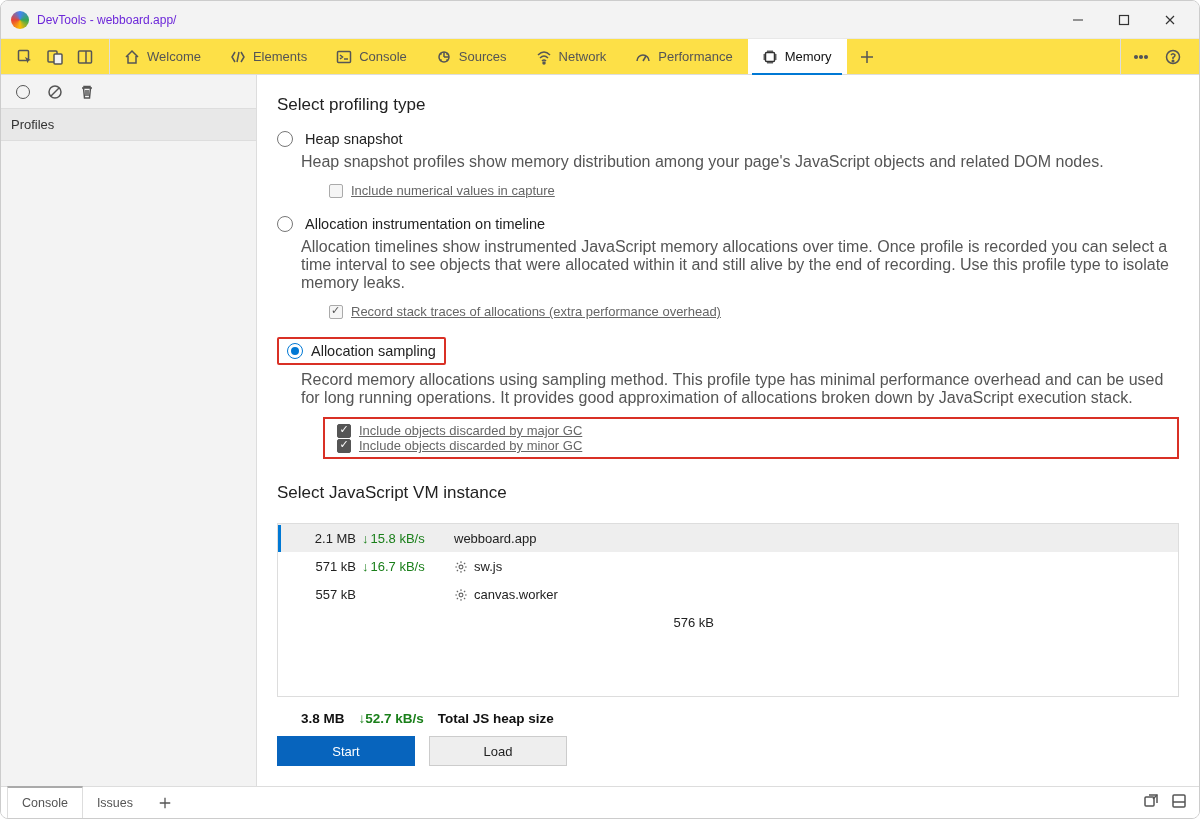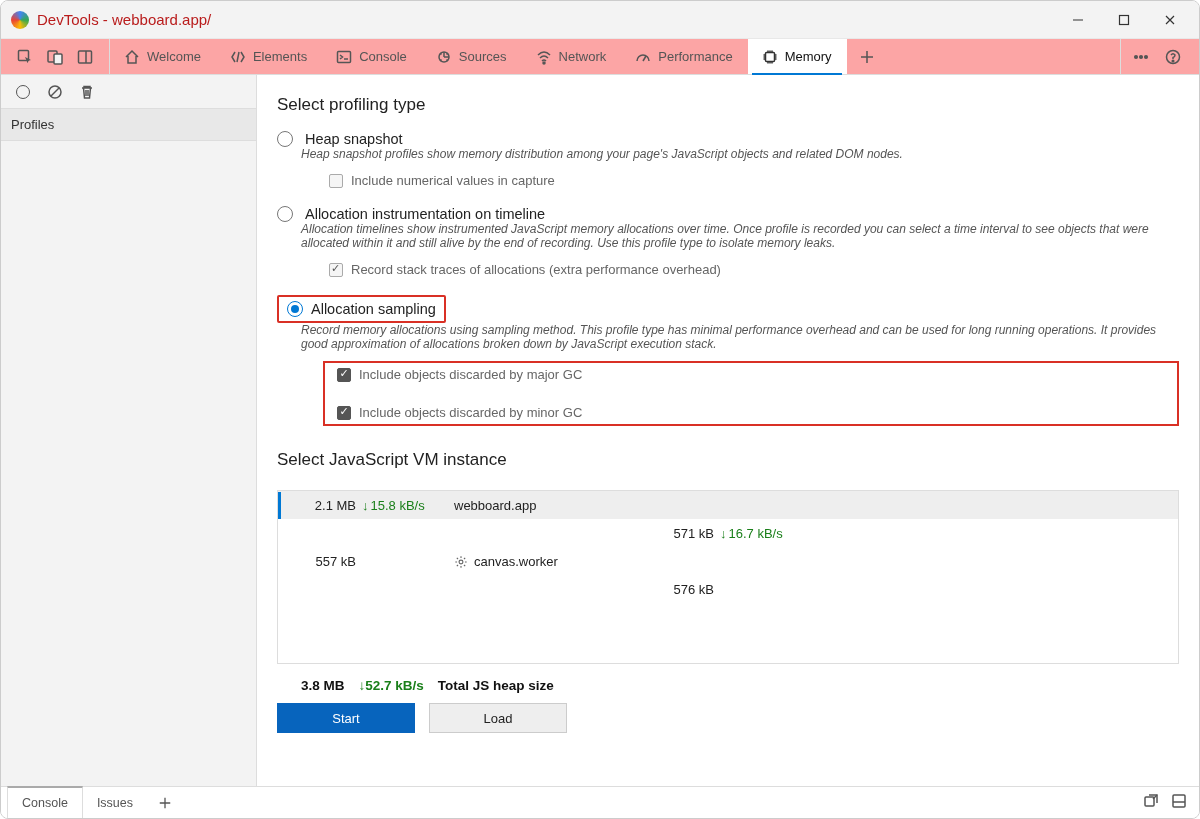--- a/index.html
+++ b/index.html
@@ -24,32 +24,32 @@
     align-items: center;
     padding: 0 6px 0 10px;
     border-bottom: 1px solid #e8e8e8;
   }
   .titlebar .appicon {
     width: 18px; height: 18px;
     border-radius: 50%;
     background: conic-gradient(#4285f4,#34a853,#fbbc05,#ea4335,#4285f4);
     margin-right: 8px;
   }
-  .titlebar .title { color: #b91c1c; font-size: 15px; }
+  .titlebar .title { color: #6d28d9; font-size: 12px; }
   .titlebar .spacer { flex: 1; }
   .winbtn {
     width: 46px; height: 32px;
     display: flex; align-items:center; justify-content:center;
     color: #555;
   }
   .winbtn svg { stroke: #333; stroke-width: 1.2; fill:none; }
   
   .tabstrip {
     height: 36px;
-    background: #fca5a5;
+    background: #fde047;
     display: flex; align-items: stretch;
     border-bottom: 1px solid #ddd;
     padding-right:6px;
   }
   .tabstrip .leftbtns {
     display:flex; align-items:center; gap:2px;
     padding: 0 10px; border-right: 1px solid #ddd;
   }
   .iconbtn {
     width: 28px; height: 28px;
@@ -107,28 +107,28 @@
     flex:1; overflow:auto; padding: 20px 20px 16px 20px;
     display:flex; flex-direction:column;
   }
   h2.section { font-size: 17px; font-weight: 500; color:#222; margin-bottom: 16px; }
   .option { display:flex; flex-direction:column; margin-bottom: 18px; }
   .option .radio-row { display:flex; align-items:center; gap:12px; }
   .radio { width:16px; height:16px; border-radius:50%; border:1.6px solid #777; background:#fff; display:inline-block; }
   .radio.checked { border-color:#0078d4; position:relative;}
   .radio.checked::after { content:""; position:absol; position:absolute; left:3px; top:3px; width:8px; height:8px; border-radius:50%; background:#0078d4;}
   .opt-label { font-size: 14.5px; color:#222; }
-  .opt-desc { margin-left: 24px; color:#555; font-size: 12px; max-width: 900px; font-style: italic; }
-  .subcheck-row { margin-left: 52px; margin-top: 12px; display:flex; align-items:center; gap:8px; color:#666;}
+  .opt-desc { margin-left: 24px; margin-top: 6px; color:#555; font-size: 16px; max-width: 900px; }
+  .subcheck-row { margin-left: 52px; margin-top: 12px; display:flex; align-items:center; gap:8px; color:#666;text-decoration:underline;}
   .cbox { width:14px; height:14px; border:1.3px solid #aaa; background:#f5f5f5; border-radius:2px; position:relative; display:inline-block;}
   .cbox.checked::after{ content:"✓"; position:absolute; font-size:11px; left:1px; top:-2px; color:#555;}
   .cbox.filled { background:#555; border-color:#555;}
   .cbox.filled::after{content:"✓"; position:absolute; font-size:11px; left:1.5px; top:-2px; color:#fff;}
   .highlight { border: 2.5px solid #d93025; padding:1px 3px; border-radius:2px;text-align:right; }
-  .highlight-box { border: 2.5px solid #d93025; padding:4px 6px; margin-left:46px; margin-top:10px; display:inline-flex; flex-direction:column; gap:23px; }
+  .highlight-box { border: 2.5px solid #d93025; padding:4px 6px; margin-left:46px; margin-top:10px; display:inline-flex; flex-direction:column; gap:0; }
   .highlight-box .subcheck-row { margin-left:6px; margin-top:0;}
   .vmtable {
     border:1px solid #ddd; margin-top: 4px;
     font-size: 13px;
   }
   .vmrow { display:flex; align-items:center; height:28px; border-top:1px solid transparent; padding-right:8px;justify-content:center;}
   .vmrow.selected { background:#eeeeee; position:relative;}
   .vmrow.selected::before{content:""; position:absolute; left:0; top:0; bottom:0; width:3px; background:#0078d4;}
   .col-size { width: 84px; text-align:right; padding-right:6px; color:#222;}
   .col-rate { width: 92px; text-align:left; color:#1a7f1a;}
@@ -342,20 +342,27 @@
       <div class="vmrow selected">
         <div class="col-size">2.1 MB</div>
         <div class="col-rate"><span class="arrow">↓</span><span>15.8 kB/s</span></div>
         <div class="col-name">
             <span>webboard.app</span>
           </div>
       </div>
       <div class="vmrow">
         <div class="col-size">571 kB</div>
         <div class="col-rate"><span class="arrow">↓</span><span>16.7 kB/s</span></div>
+        <div class="col-name">
+          <svg class="gear" viewBox="0 0 16 16" stroke="#666" fill="none" stroke-width="1.3">
+              <circle cx="8" cy="8" r="2.2"></circle>
+              <path d="M8 1.5 V3.5 M8 12.5 V14.5 M1.5 8 H3.5 M12.5 8 H14.5 M3.2 3.2 L4.6 4.6 M11.4 11.4 L12.8 12.8 M12.8 3.2 L11.4 4.6 M4.6 11.4 L3.2 12.8"></path>
+            </svg>
+          <span>sw.js</span>
+        </div>
       </div>
       <div class="vmrow">
         <div class="col-size">557 kB</div>
         <div class="col-rate"></div>
         <div class="col-name">
           <svg class="gear" viewBox="0 0 16 16" stroke="#666" fill="none" stroke-width="1.3">
               <circle cx="8" cy="8" r="2.2"></circle>
               <path d="M8 1.5 V3.5 M8 12.5 V14.5 M1.5 8 H3.5 M12.5 8 H14.5 M3.2 3.2 L4.6 4.6 M11.4 11.4 L12.8 12.8 M12.8 3.2 L11.4 4.6 M4.6 11.4 L3.2 12.8"></path>
             </svg>
           <span>canvas.worker</span>

